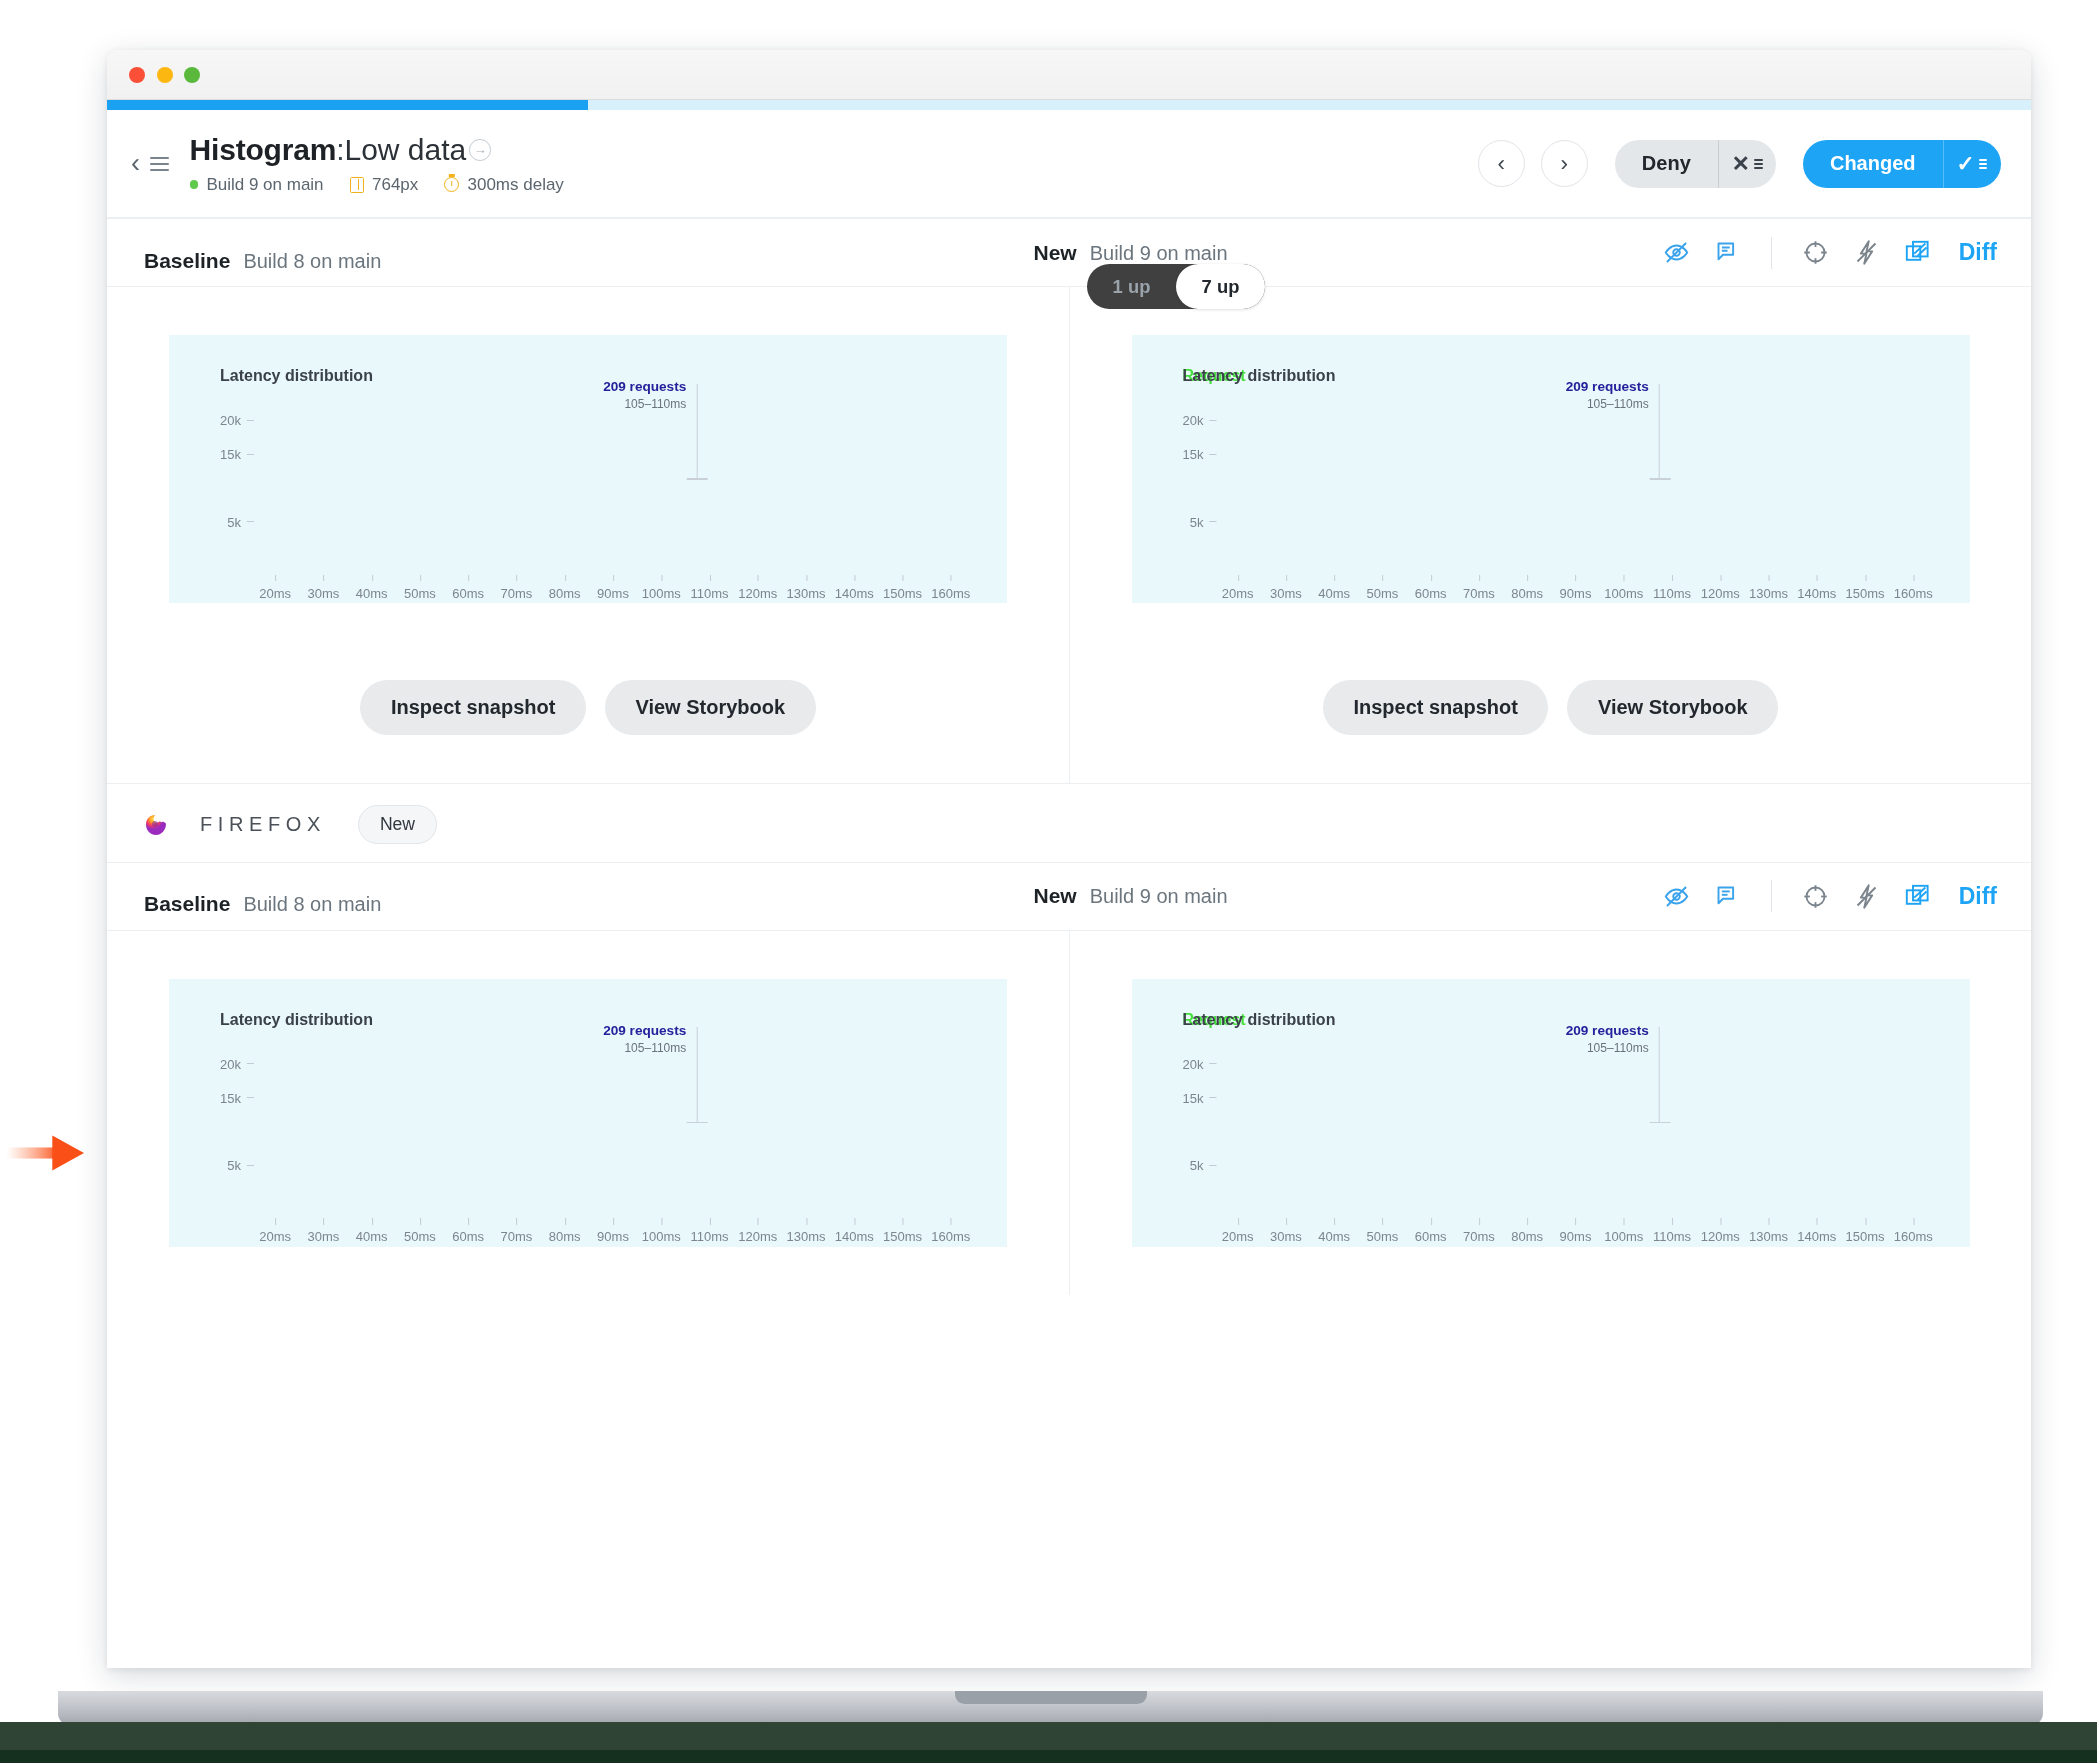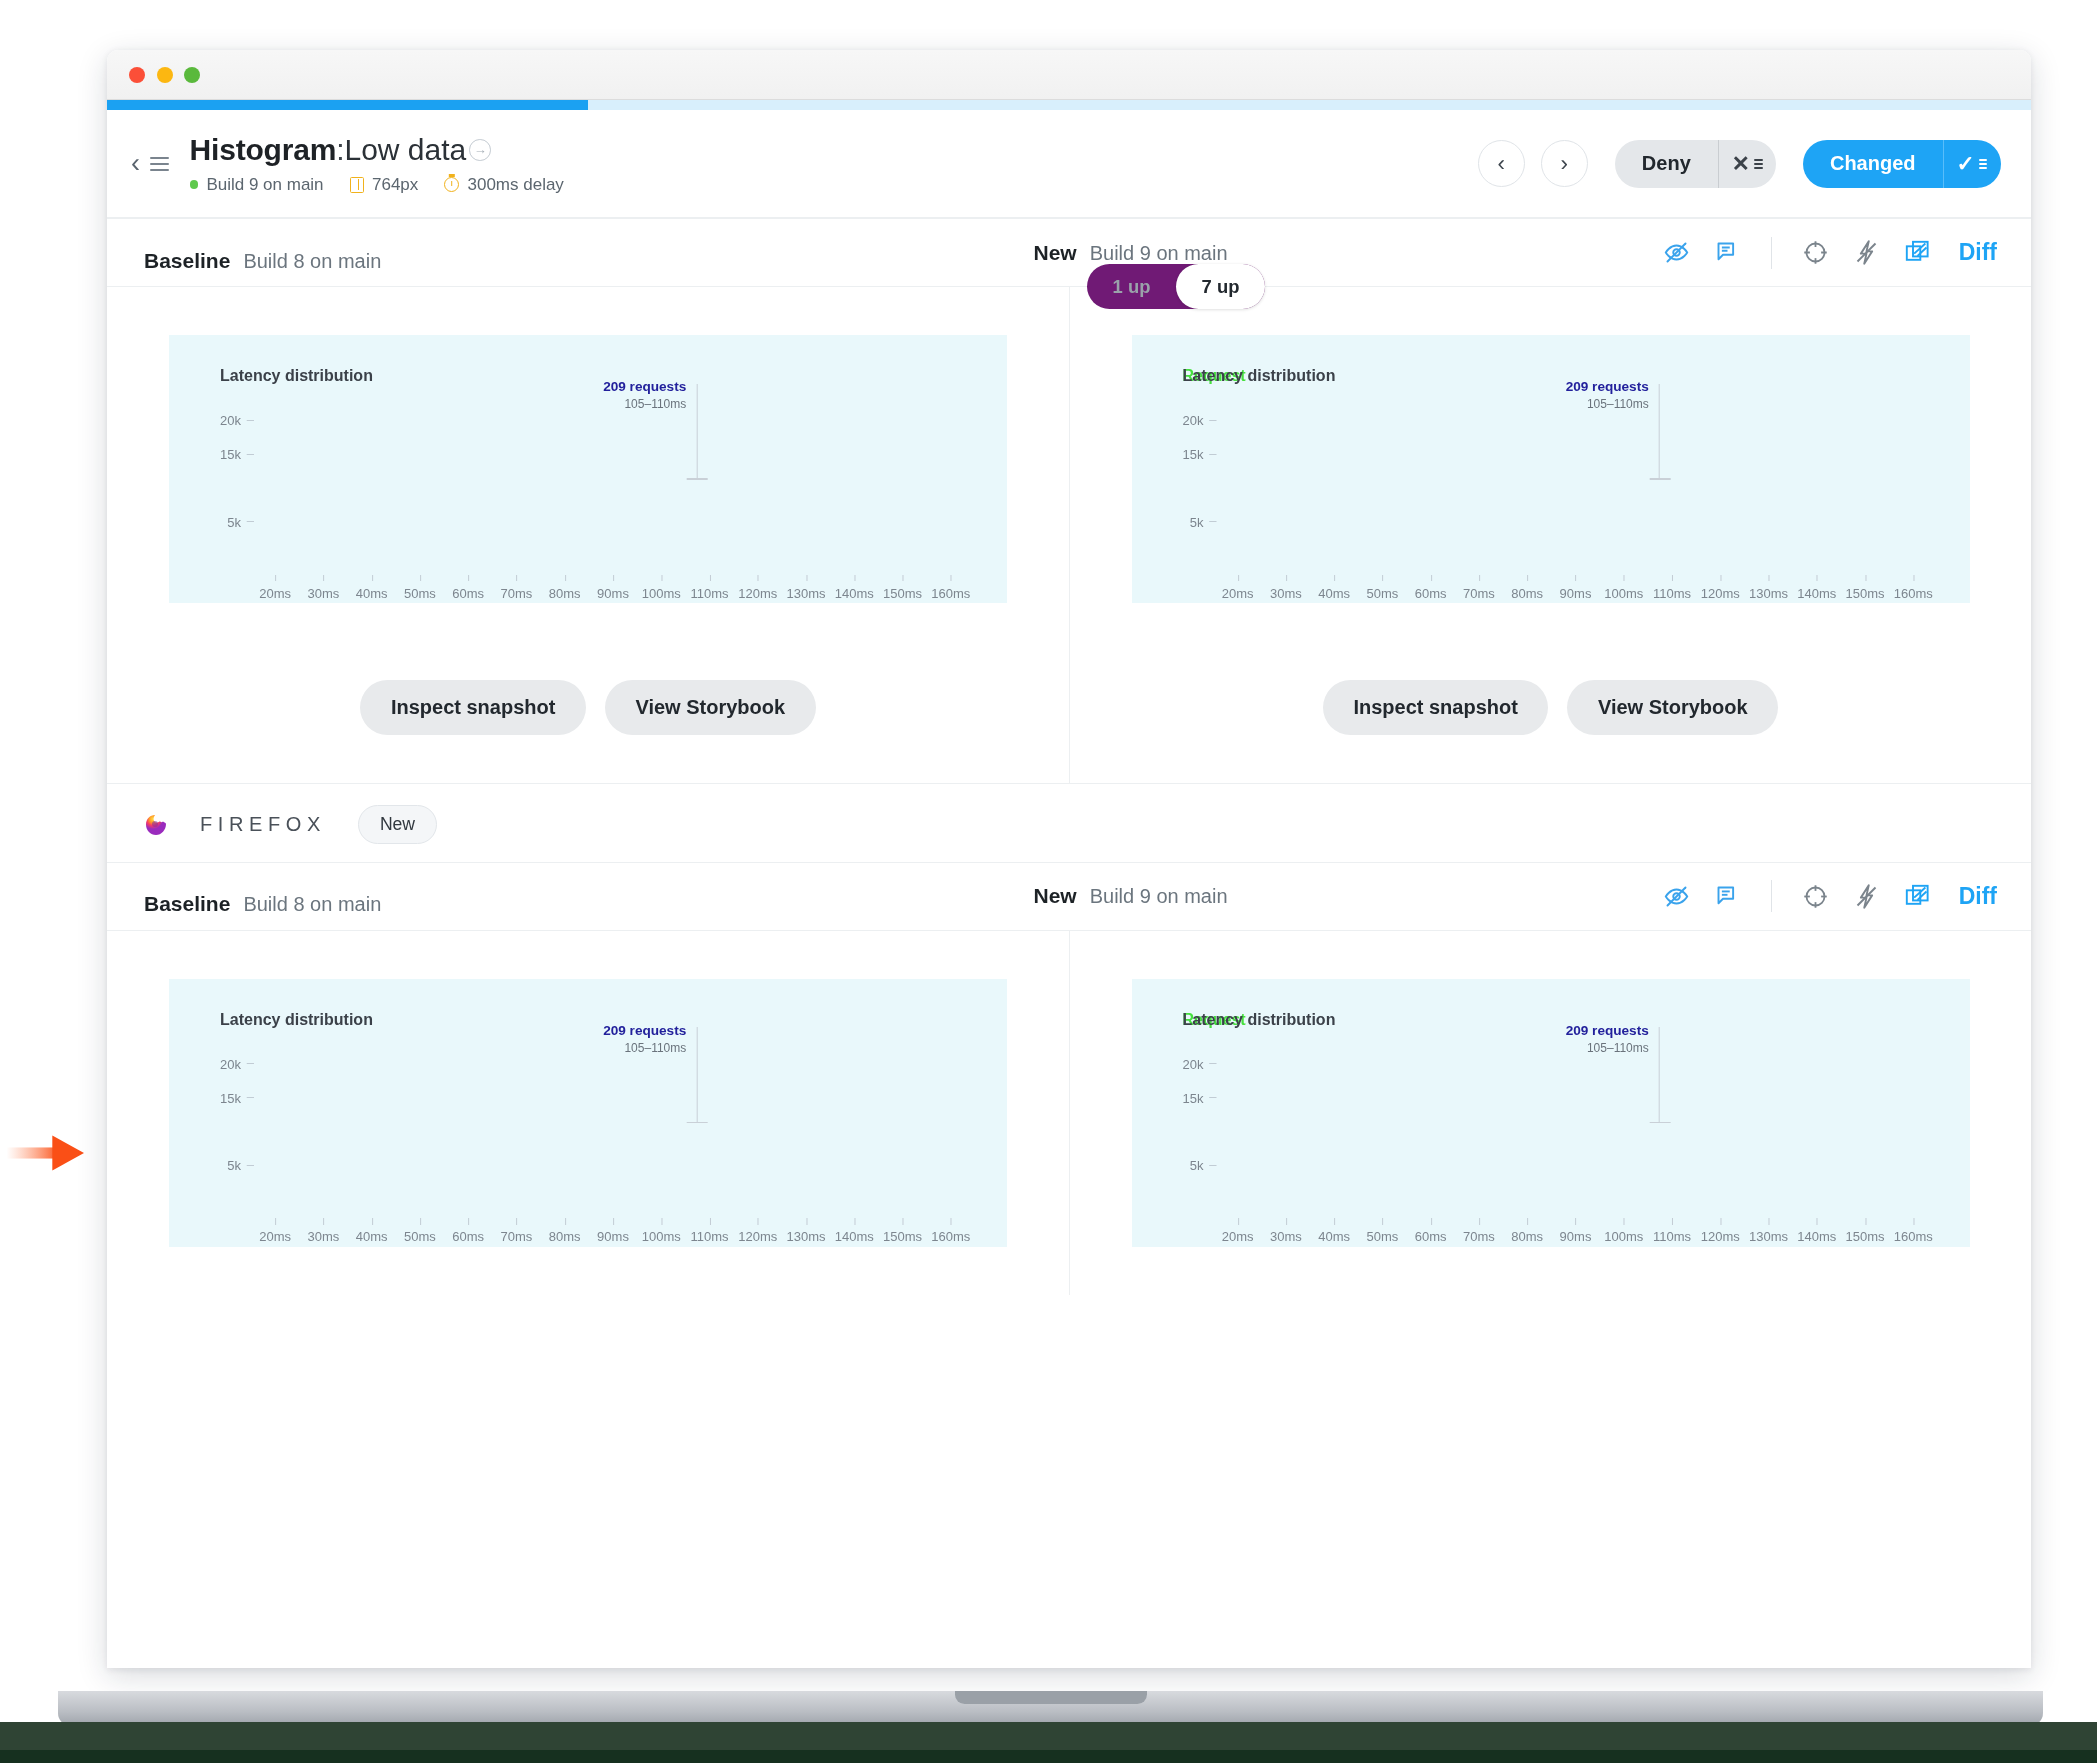--- a/index.html
+++ b/index.html
@@ -59,21 +59,21 @@
   .meta-item { display:flex; align-items:center; gap:8px; }
   .dot-green-sm { width:8.8px;height:8.8px;border-radius:50%;background:#5fc94d;display:inline-block;}
   .ico-vp { width:14.4px; height:16px; border:1.8px solid #f1b21c; border-radius:1.6px; position:relative;}
   .ico-vp:before{content:"";position:absolute;left:1.6px;top:1.6px;right:4px;bottom:1.6px;border-right:1.8px solid #f1b21c;}
   .ico-timer { width:15.2px;height:15.2px;border:1.8px solid #f1b21c;border-radius:50%;position:relative;}
   .ico-timer:before{content:"";position:absolute;left:50%;top:2.4px;width:1.6px;height:5.6px;background:#f1b21c;transform:translateX(-50%);}
   .ico-timer:after{content:"";position:absolute;left:50%;top:-4px;width:6.4px;height:2.4px;background:#f1b21c;transform:translateX(-50%);}
 
   .upswitch {
     position:absolute; left:980px; top:154px;
-    display:flex; align-items:center; background:#701a75;
+    display:flex; align-items:center; background:#404040;
     border-radius: 801px; padding: 0; height: 45px; width: 178px;
   }
   .upswitch .seg {
     flex:1; display:flex; align-items:center; justify-content:center;
     height:45px; font-size:18.4px; font-weight:700; color:#9aa2aa; border-radius:801px;
   }
   .upswitch .seg.active { background:#fff; color:#22282e; box-shadow:0 0.8px 3.2px rgba(0,0,0,.14); }
 
   .right-actions { margin-left:auto; display:flex; align-items:center; gap:16px; }
   .round-btn {

